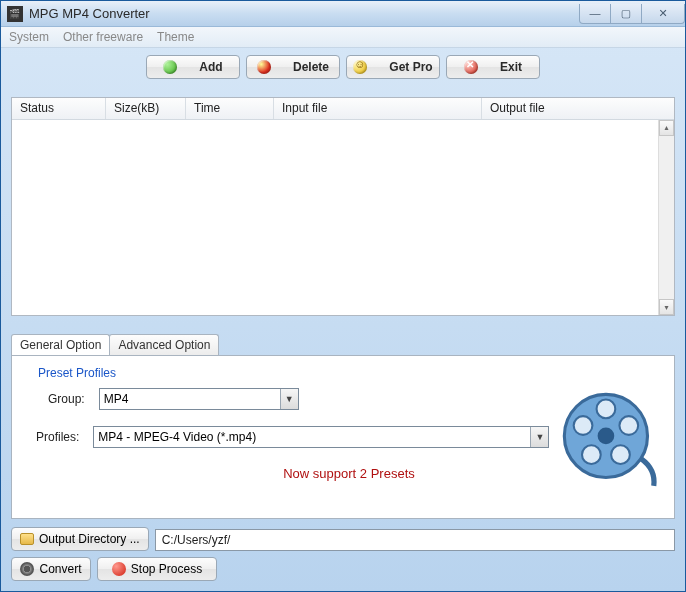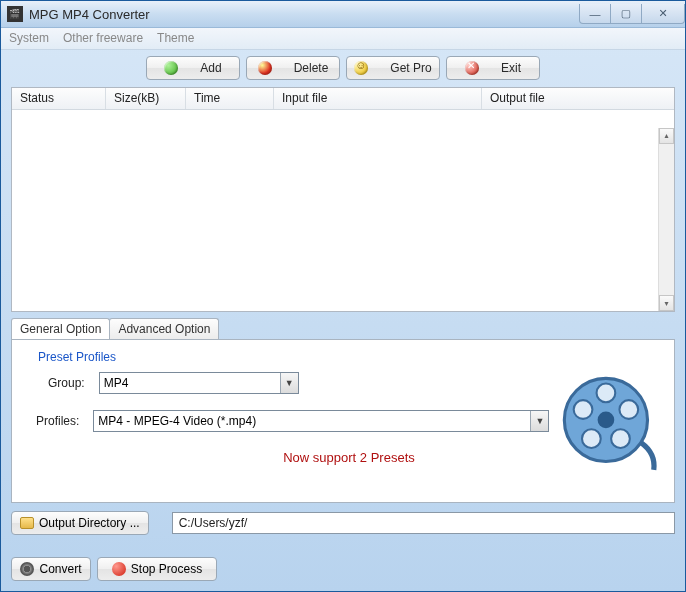--- a/index.html
+++ b/index.html
@@ -71,41 +71,41 @@
 }
 .tool-btn {
   width: 94px; height: 24px;
   background: linear-gradient(to bottom, #fdfdfd 0%, #f0f0f0 48%, #e4e4e4 52%, #ededed 100%);
   border: 1px solid #9aa8b6;
   border-radius: 4px;
   display: flex; align-items: center; justify-content: center;
   gap: 22px;
   font-size: 12px;
   color: #2a2a2a;
+  font-weight: bold;
 }
 .icon-circle {
   width: 14px; height: 14px; border-radius: 50%;
   display: inline-block;
   box-shadow: inset -1px -1px 2px rgba(0,0,0,0.3), inset 1px 1px 1px rgba(255,255,255,0.5);
 }
 .ic-green { background: radial-gradient(circle at 30% 30%, #aef29a, #3aaa1e); }
 .ic-red { background: radial-gradient(circle at 30% 30%, #ff9, #e03020 60%); }
 .ic-red2 { background: radial-gradient(circle at 30% 30%, #ffd1cc, #e03020); }
 .ic-redx { background: radial-gradient(circle at 30% 30%, #ffd1cc, #d02010); position: relative; }
 .ic-redx::after { content:"✕"; position:absolute; left:2px; top:-1px; color:#fff; font-size:10px; }
 .ic-yellow { background: radial-gradient(circle at 30% 30%, #fff4aa, #e6b400); position:relative; }
 .ic-yellow::after { content:"☺"; position:absolute; left:1px; top:-2px; font-size:11px; color:#7a5500; }
 .table-area {
-  margin: 0 10px;
+  margin: 12px 10px;
   background: #fff;
   border: 1px solid #b0b8c2;
   height: 232px;
   display: flex;
   flex-direction: column;
-  gap: 18px;
 }
 .table-header {
   display: flex;
   background: linear-gradient(to bottom, #fdfdfd, #eef1f5);
   border-bottom: 1px solid #d2d9e0;
   height: 22px;
   align-items: center;
 }
 .th {
   padding: 0 8px;
@@ -167,24 +167,24 @@
   border-left:1px solid #9aa6b2;
   display:flex;align-items:center;justify-content:center;
   color:#444; font-size:9px;
 }
 .support-text { color:#b01010; text-align:center; margin-top: 18px; font-size: 13px; }
 .reel-icon {
   position:absolute; right: 14px; top: 30px;
   width: 104px; height: 104px;
 }
 .bottom-bar {
-  margin: 8px 10px 16px 10px;
-  display: flex;
-  align-items: center;
-  gap: 23px;
+  margin: 8px 10px 0 10px;
+  display: flex;
+  align-items: flex-end;
+  gap: 6px;
 }
 .btn-sm {
   height: 24px;
   background: linear-gradient(to bottom,#fdfdfd 0%,#f0f0f0 48%,#e4e4e4 52%,#ededed 100%);
   border: 1px solid #9aa8b6;
   border-radius: 4px;
   display: flex; align-items:center; padding: 0 8px; gap:5px;
   font-size: 12px;
 }
 .path-input {

